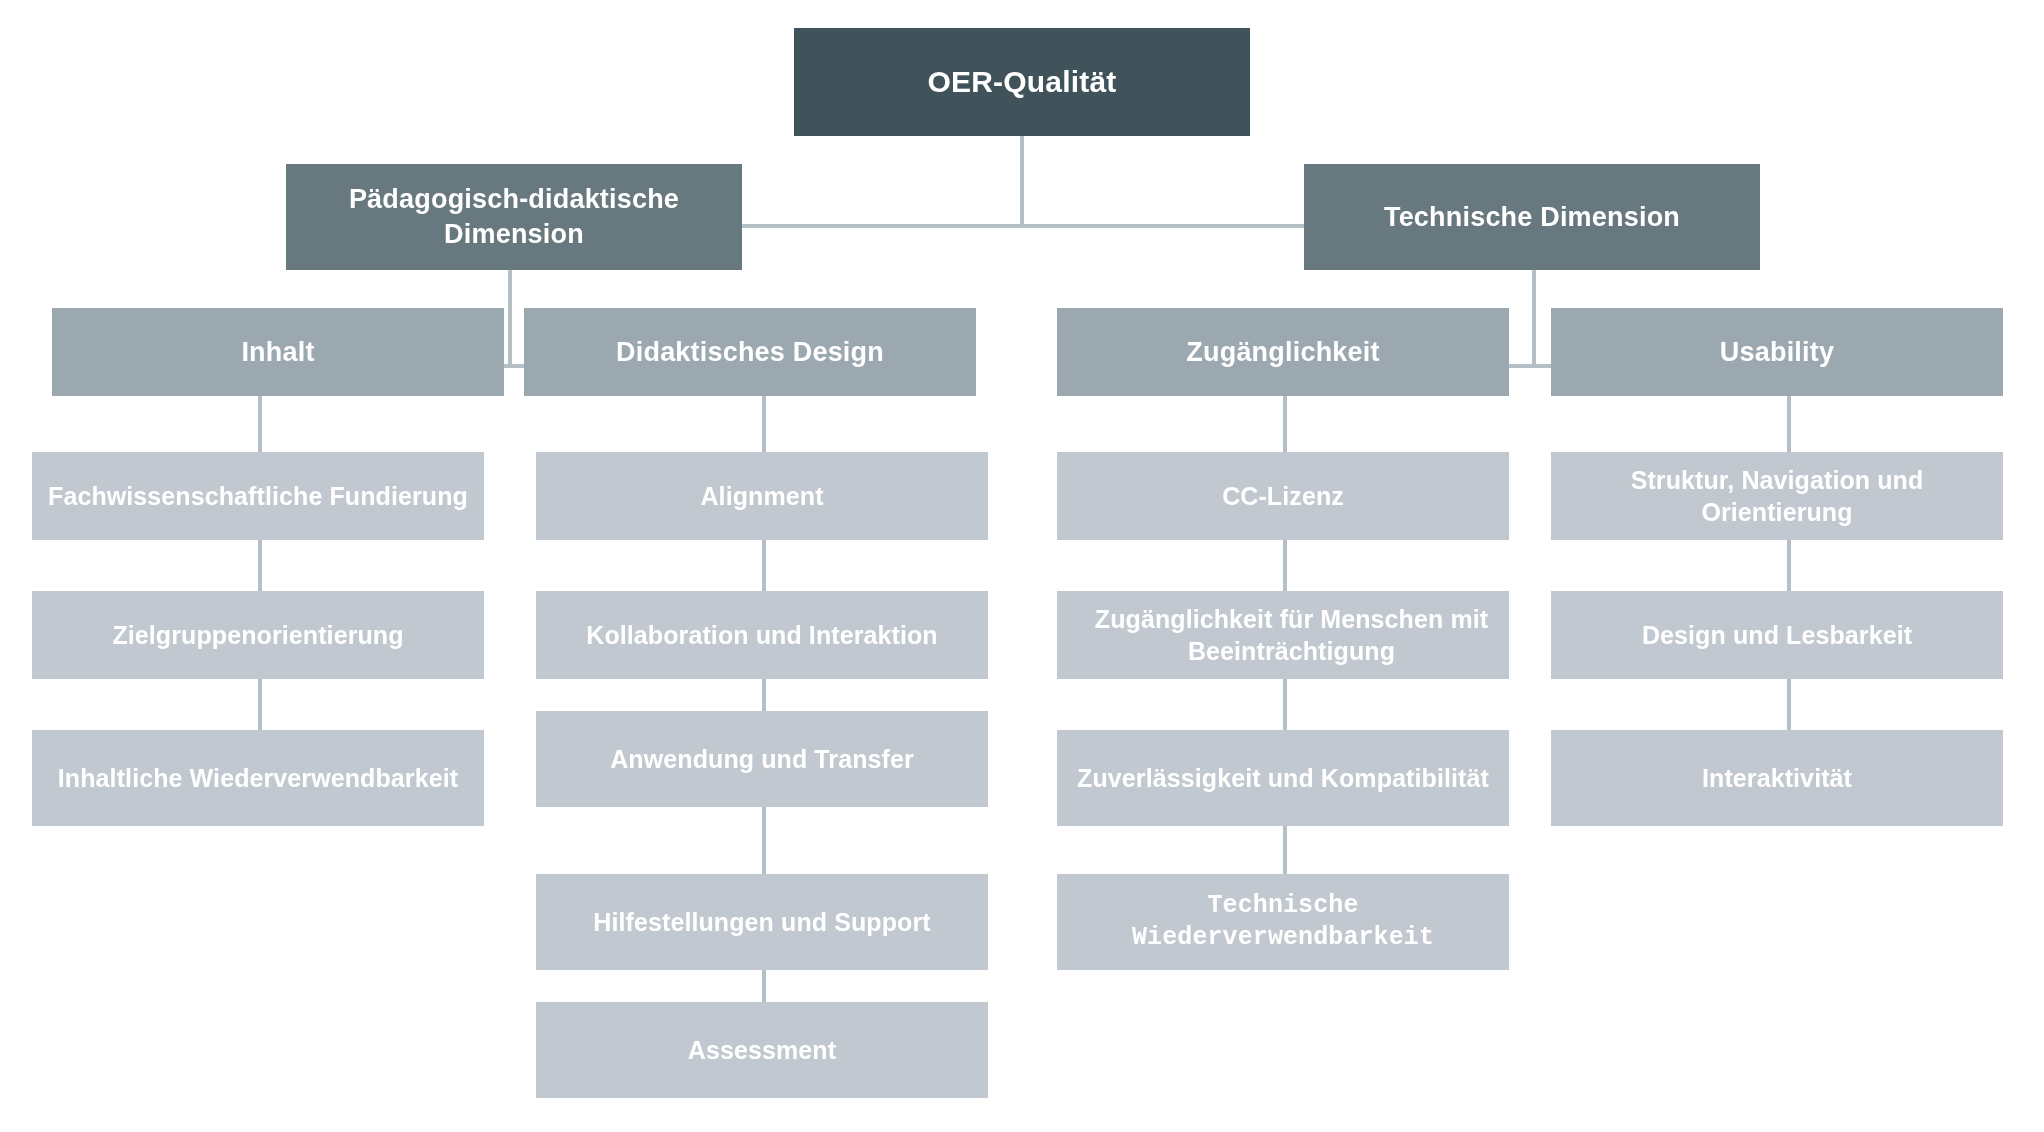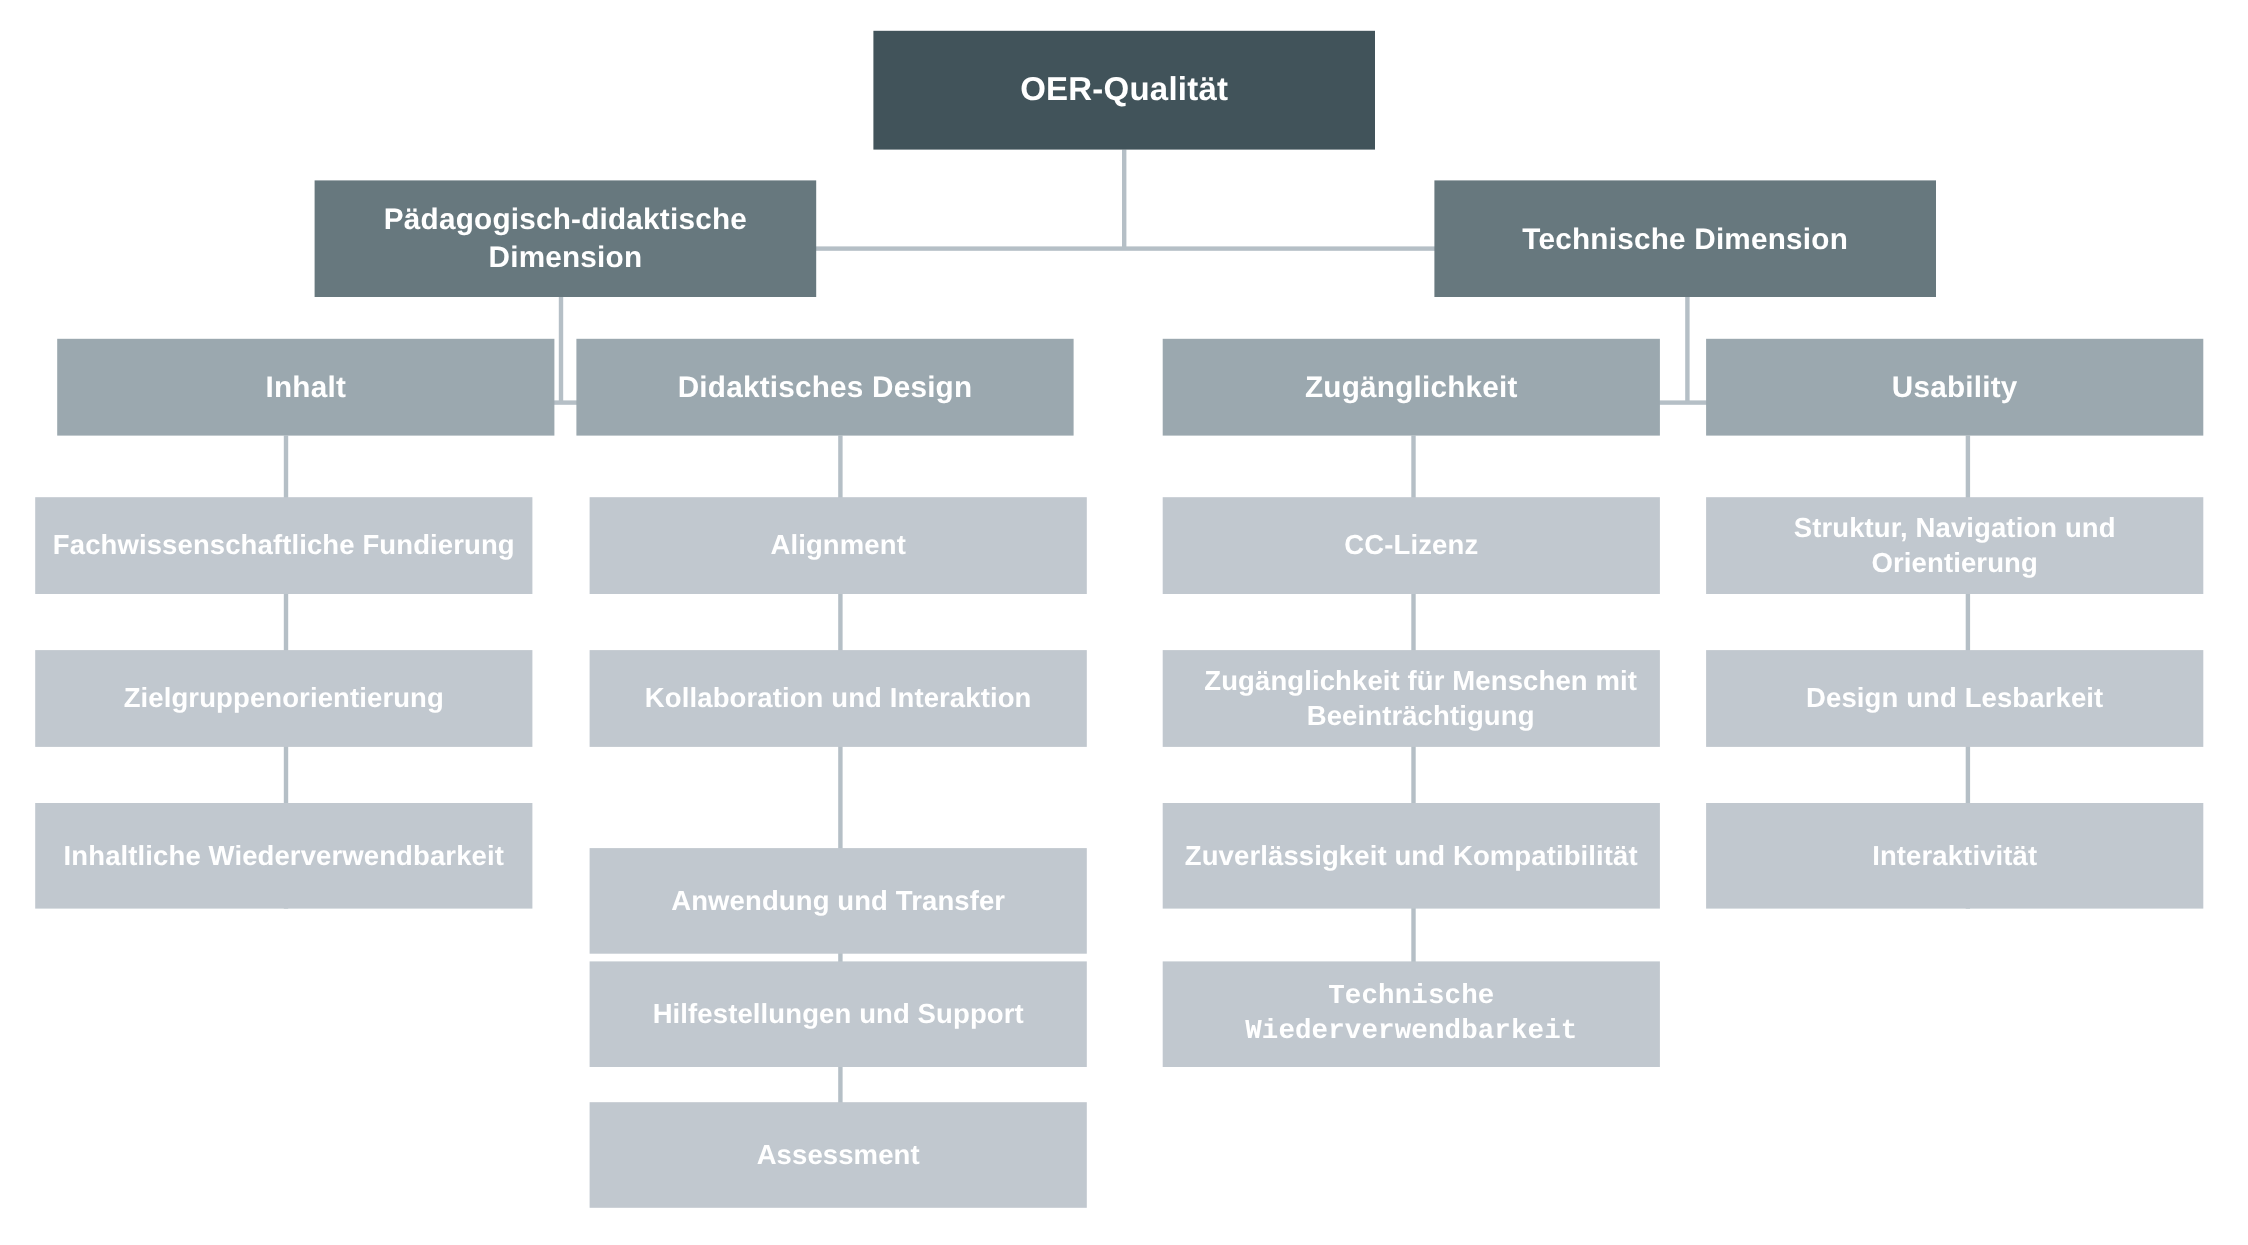--- a/index.html
+++ b/index.html
@@ -120,21 +120,21 @@
   <div class="node lvl-leaf" style="left:32px; top:730px; width:452px; height:96px;">
     <span class="node-label">Inhaltliche Wiederverwendbarkeit</span>
   </div>
 
   <div class="node lvl-leaf" style="left:536px; top:452px; width:452px; height:88px;">
     <span class="node-label">Alignment</span>
   </div>
   <div class="node lvl-leaf" style="left:536px; top:591px; width:452px; height:88px;">
     <span class="node-label">Kollaboration und Interaktion</span>
   </div>
-  <div class="node lvl-leaf" style="left:536px; top:771px; width:452px; height:96px;">
+  <div class="node lvl-leaf" style="left:536px; top:711px; width:452px; height:96px;">
     <span class="node-label">Anwendung und Transfer</span>
   </div>
   <div class="node lvl-leaf" style="left:536px; top:874px; width:452px; height:96px;">
     <span class="node-label">Hilfestellungen und Support</span>
   </div>
   <div class="node lvl-leaf" style="left:536px; top:1002px; width:452px; height:96px;">
     <span class="node-label">Assessment</span>
   </div>
 
   <div class="node lvl-leaf" style="left:1057px; top:452px; width:452px; height:88px;">

